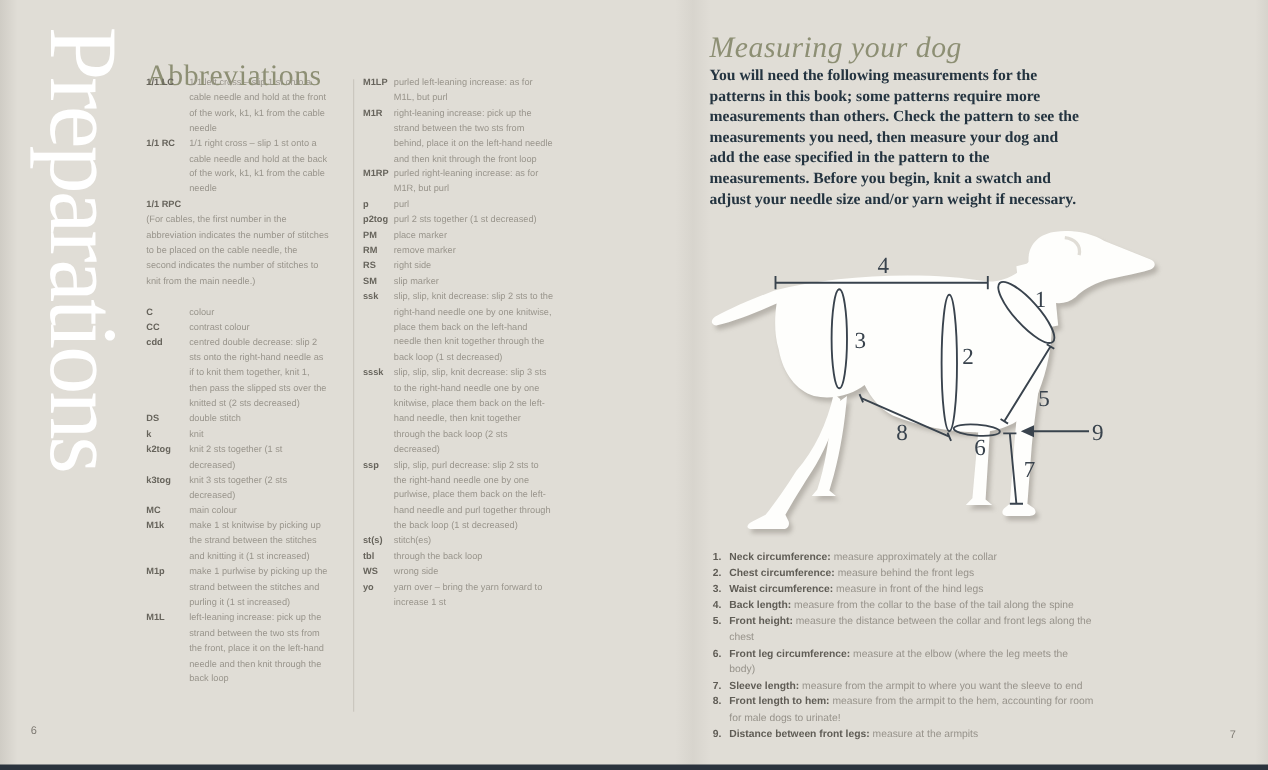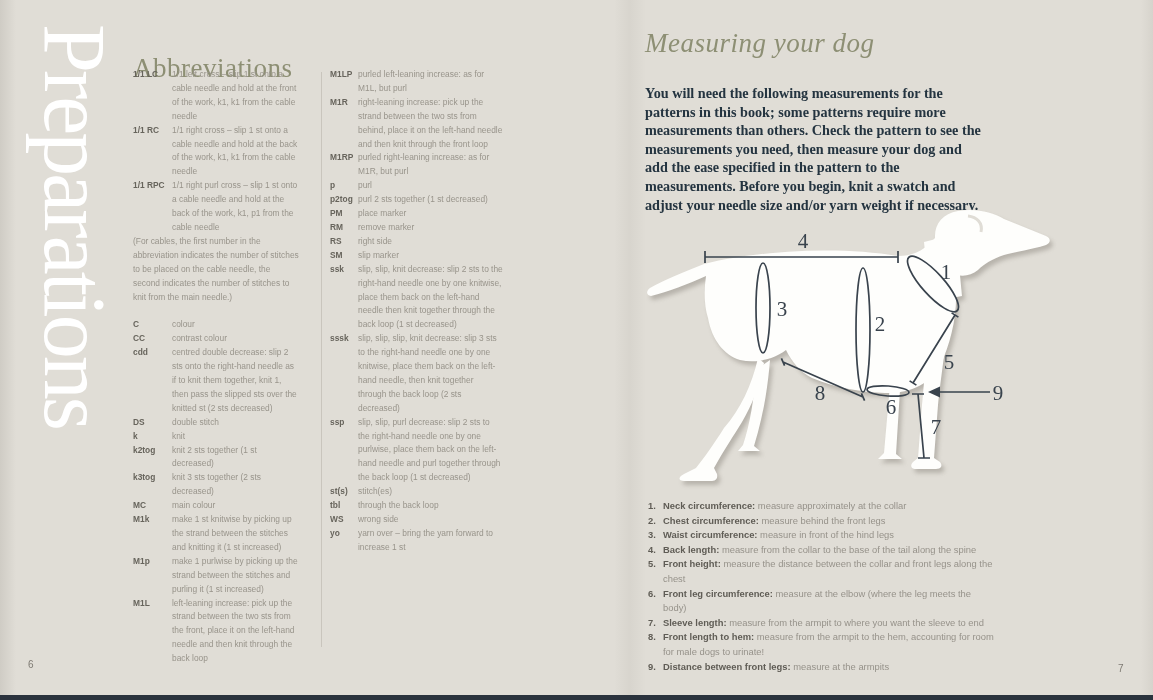--- a/index.html
+++ b/index.html
@@ -43,21 +43,21 @@
   #abbrev-col-2 .term{width:28px;}
   .entry .def{flex:1;}
   .entry.full{display:block;color:#98948b;}
   .entry.gap{margin-top:14px;}
   .col-divider{position:absolute;left:321px;top:72px;width:1px;height:575px;background:#c9c5bd;}
 
   
   .intro{
     position:absolute;left:645px;top:60px;width:340px;
     font-family:"Liberation Serif", serif;font-weight:bold;
-    font-size:14.2px;line-height:18.6px;color:#243440;margin-top:24px;
+    font-size:14.2px;line-height:18.6px;color:#243440;
   }
 
   
   #diagram{position:absolute;left:640px;top:200px;width:460px;height:300px;}
   .dog-shape{filter:drop-shadow(3px 4px 2px rgba(110,104,94,.35));}
   .meas-label{font-family:"Liberation Serif", serif;font-size:21px;fill:#39434d;}
 
   
   .meas-list{position:absolute;left:648px;top:499px;width:348px;font-size:9.4px;line-height:14.6px;color:#96928a;}
   .meas-item{display:flex;}
@@ -82,21 +82,20 @@
   <div class="entry">
         <span class="term">1/1 LC</span>
         <span class="def">1/1 left cross – slip 1 st onto a cable needle and hold at the front of the work, k1, k1 from the cable needle</span>
       </div>
       <div class="entry">
         <span class="term">1/1 RC</span>
         <span class="def">1/1 right cross – slip 1 st onto a cable needle and hold at the back of the work, k1, k1 from the cable needle</span>
       </div>
       <div class="entry">
         <span class="term">1/1 RPC</span>
-        <span class="def">1/1 right purl cross – slip 1 st onto a cable needle and hold at the back of the work, k1, p1 from the cable needle</span>
       </div>
       <div class="entry full">
         
         <span class="def">(For cables, the first number in the abbreviation indicates the number of stitches to be placed on the cable needle, the second indicates the number of stitches to knit from the main needle.)</span>
       </div>
       <div class="entry gap">
         <span class="term">C</span>
         <span class="def">colour</span>
       </div>
       <div class="entry">

